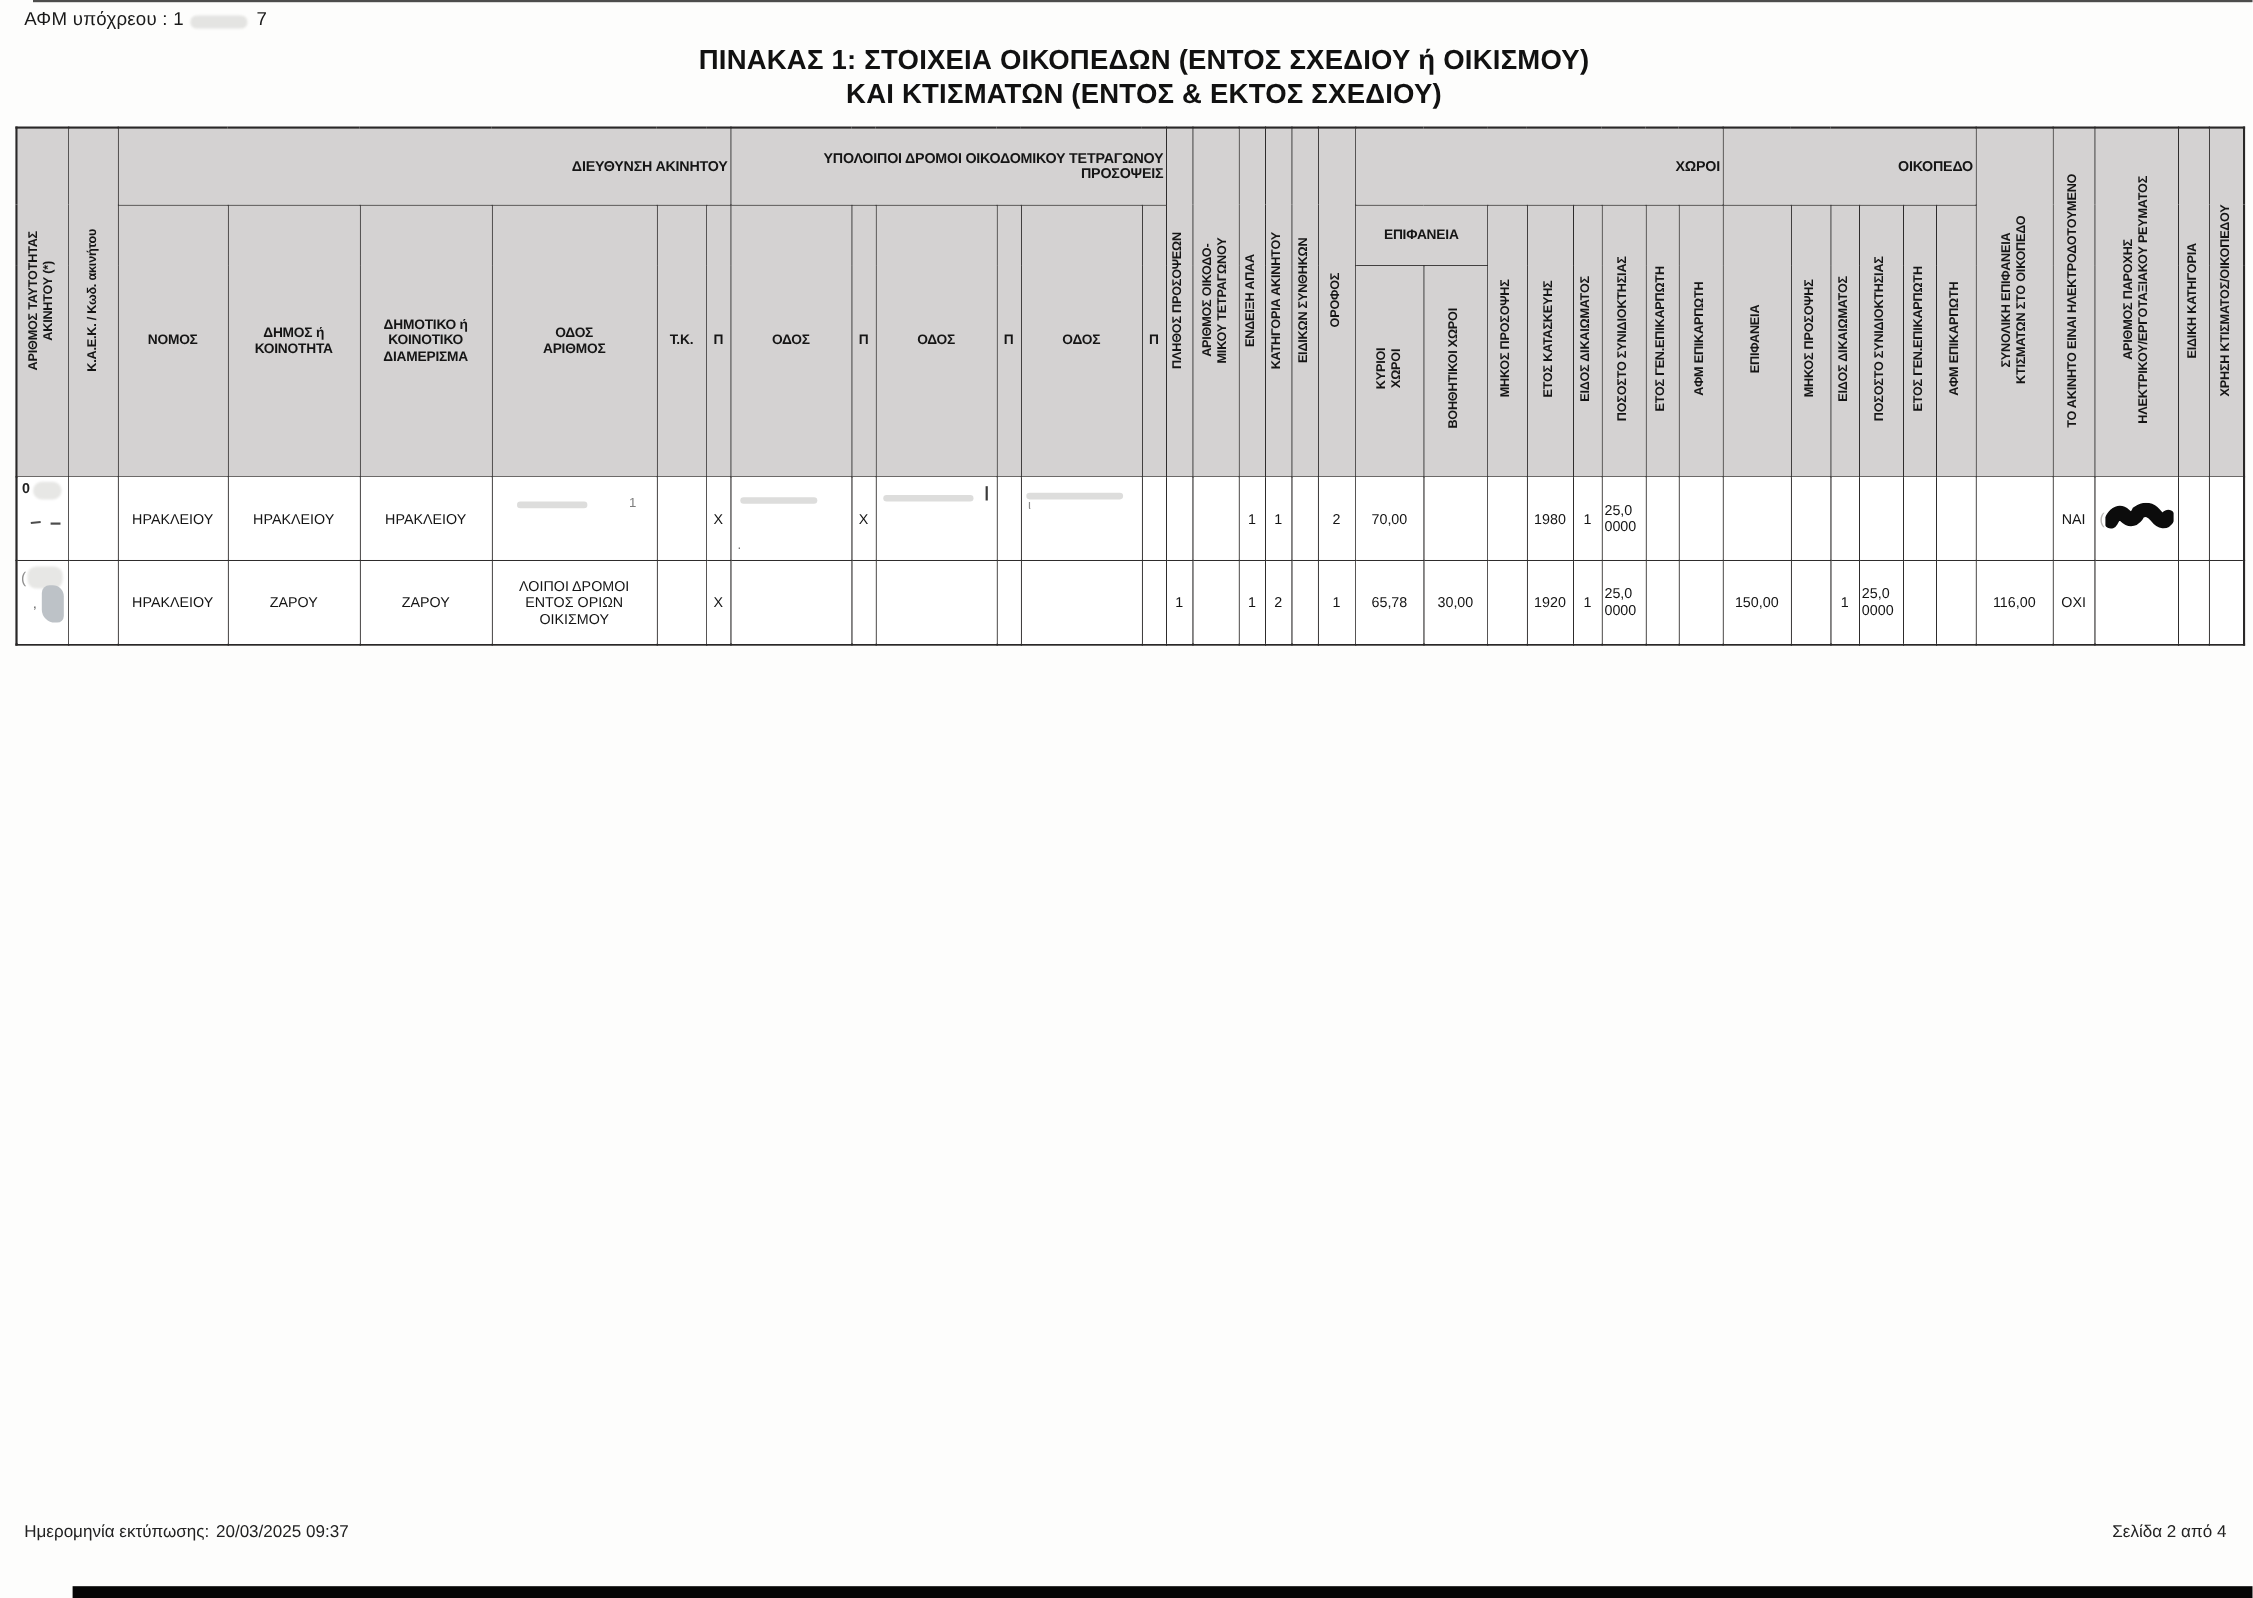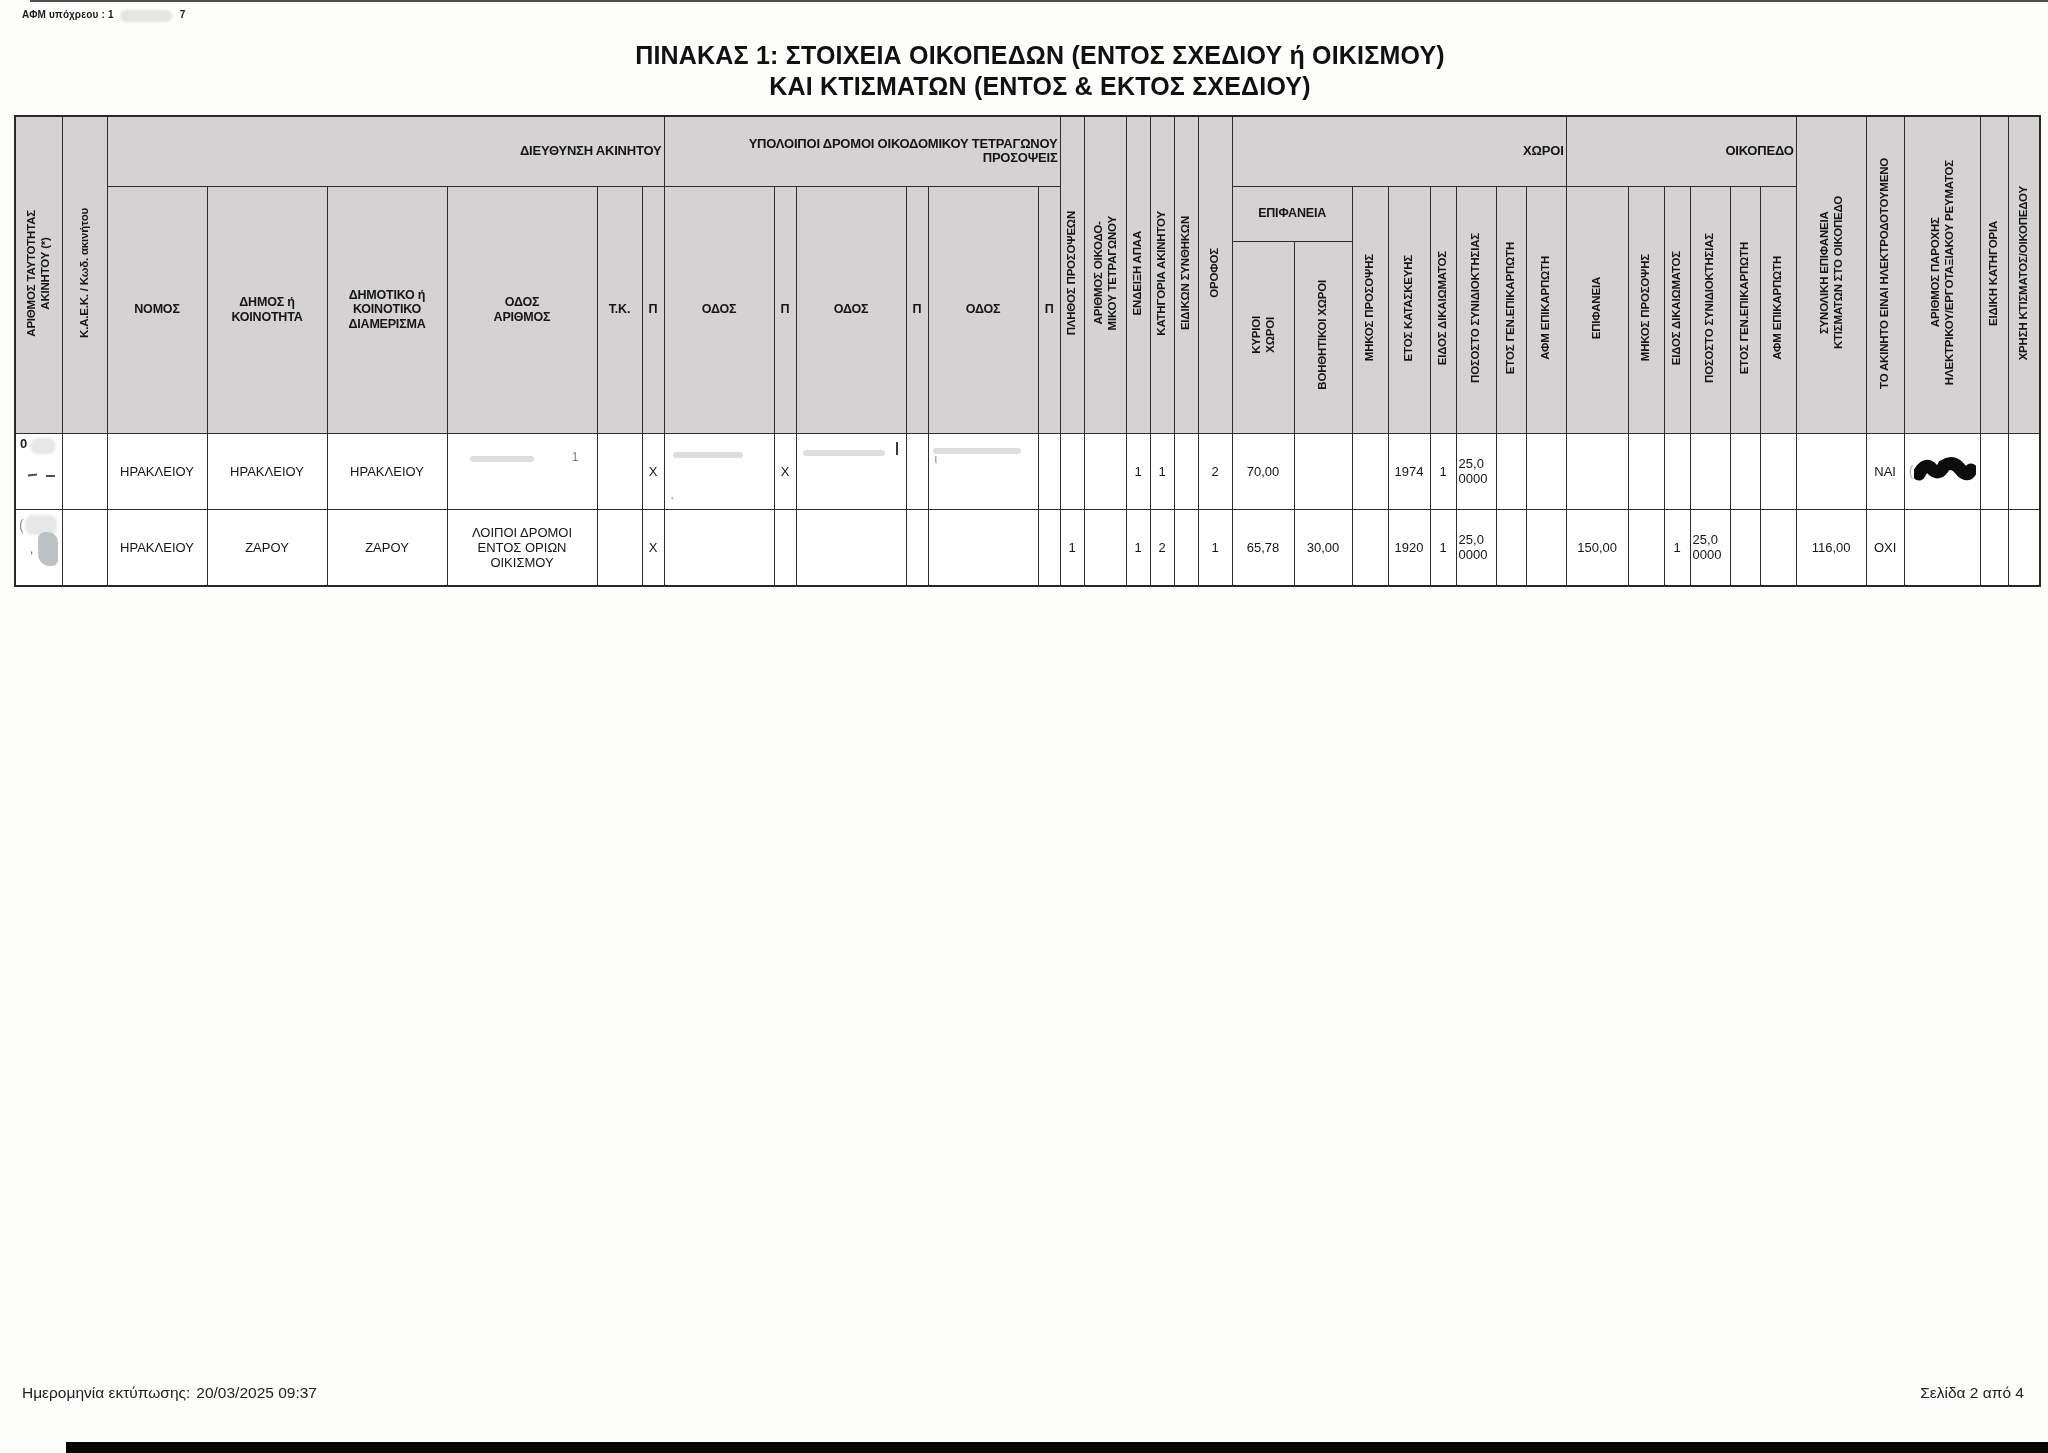--- a/index.html
+++ b/index.html
@@ -2,21 +2,21 @@
 <html><head>
 <meta charset="utf-8">
 <style>
   html,body{margin:0;padding:0;background:#ffffff;}
   #page{position:relative;width:2048px;height:1453px;background:#fdfdfc;overflow:hidden;
         font-family:"Liberation Sans","DejaVu Sans",sans-serif;color:#1c1c1c;}
   
   .scan-top-line{position:absolute;left:30px;top:0;right:0;height:2px;background:#111;opacity:.75;}
   .scan-bottom-bar{position:absolute;left:66px;right:0;bottom:0;height:11px;background:#060606;}
   
-  .afm-line{position:absolute;left:22px;top:8px;font-size:10px;color:#1a1a1a;letter-spacing:.2px;font-weight:bold;}
+  .afm-line{position:absolute;left:22px;top:8px;font-size:17px;color:#1a1a1a;letter-spacing:.2px;}
   .afm-line .gap{display:inline-block;width:66px;position:relative;height:14px;vertical-align:middle;}
   .afm-line .gap .smudge{position:absolute;left:6px;top:2px;width:52px;height:12px;background:#e4e4e2;border-radius:6px;filter:blur(1px);}
   
   .title{position:absolute;left:0;top:40px;width:2080px;text-align:center;font-weight:bold;
          font-size:25px;line-height:31px;color:#111;letter-spacing:.2px;}
   
   table{border-collapse:collapse;table-layout:fixed;position:absolute;left:14px;top:115px;width:2025px;
         font-size:13px;color:#151515;}
   th,td{border:1.5px solid #2e2c2c;padding:0 2px;text-align:center;vertical-align:middle;
         white-space:pre-line;overflow:hidden;position:relative;}
@@ -198,21 +198,21 @@
         <td></td>
         <td></td>
         <td></td>
         <td>1</td>
         <td>1</td>
         <td></td>
         <td>2</td>
         <td>70,00</td>
         <td></td>
         <td></td>
-        <td>1974</td>
+        <td>1980</td>
         <td>1</td>
         <td style="text-align:left;">25,0
 0000</td>
         <td></td>
         <td></td>
         <td></td>
         <td></td>
         <td></td>
         <td></td>
         <td></td>

